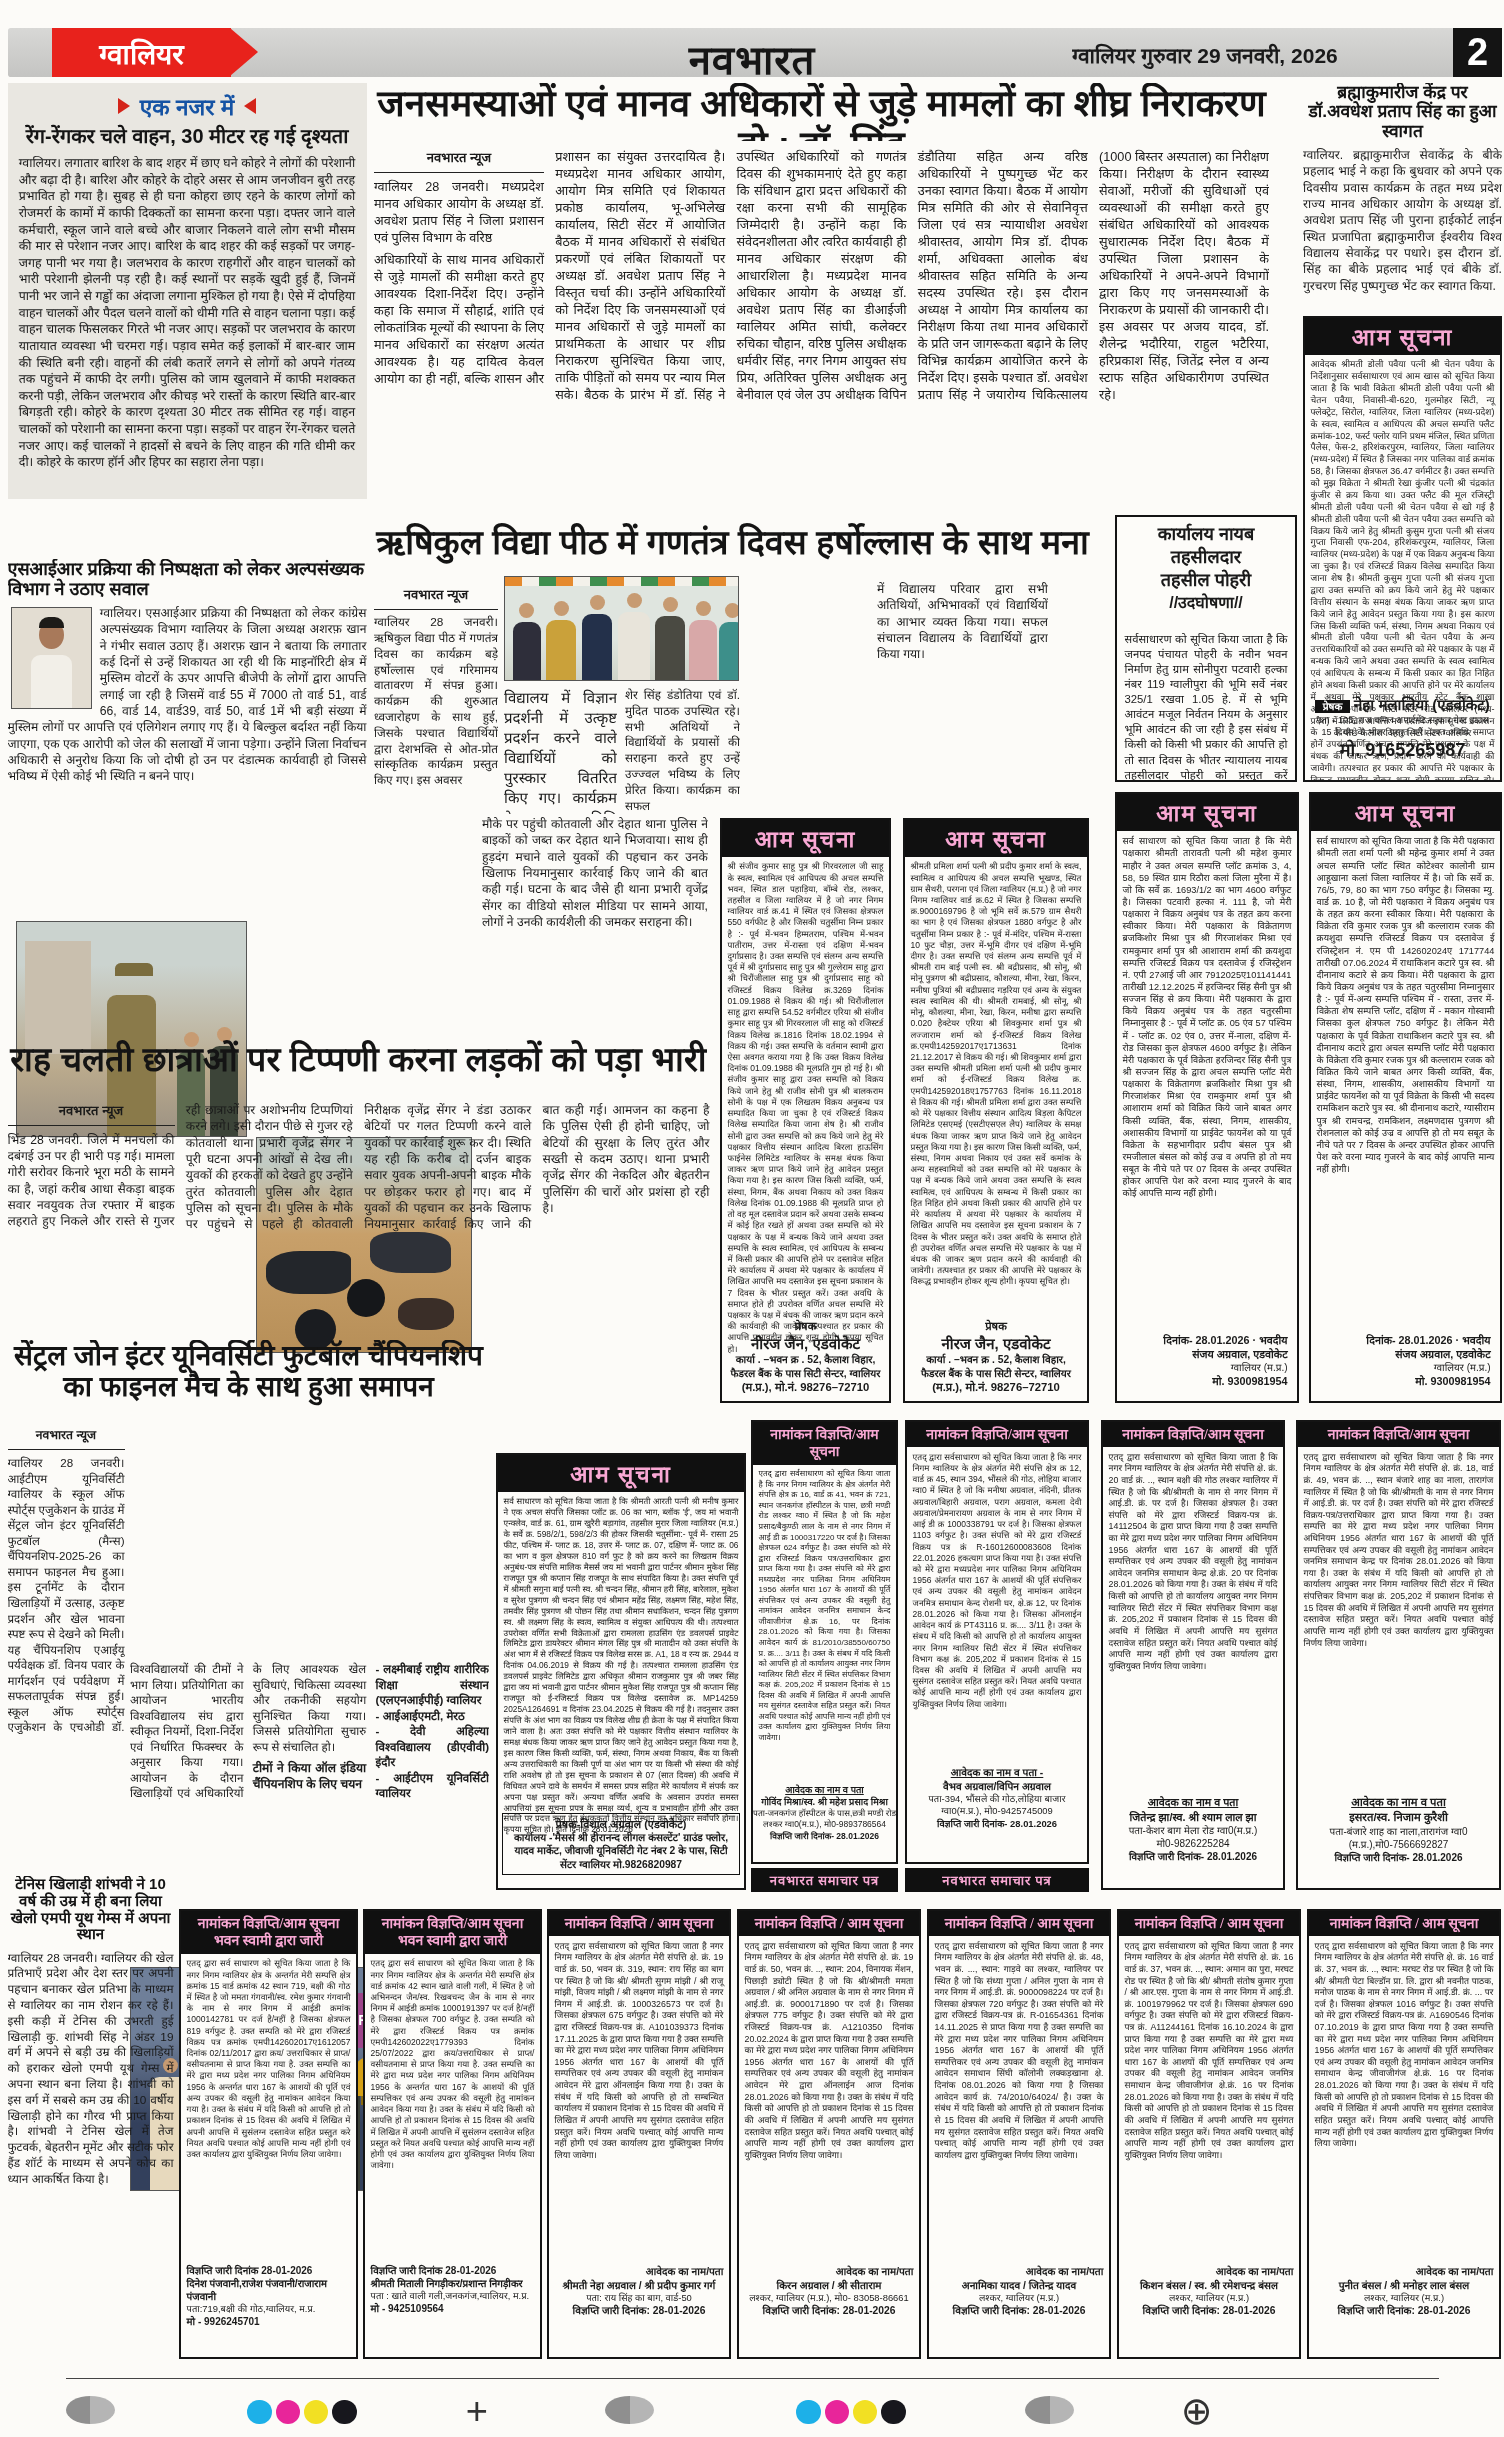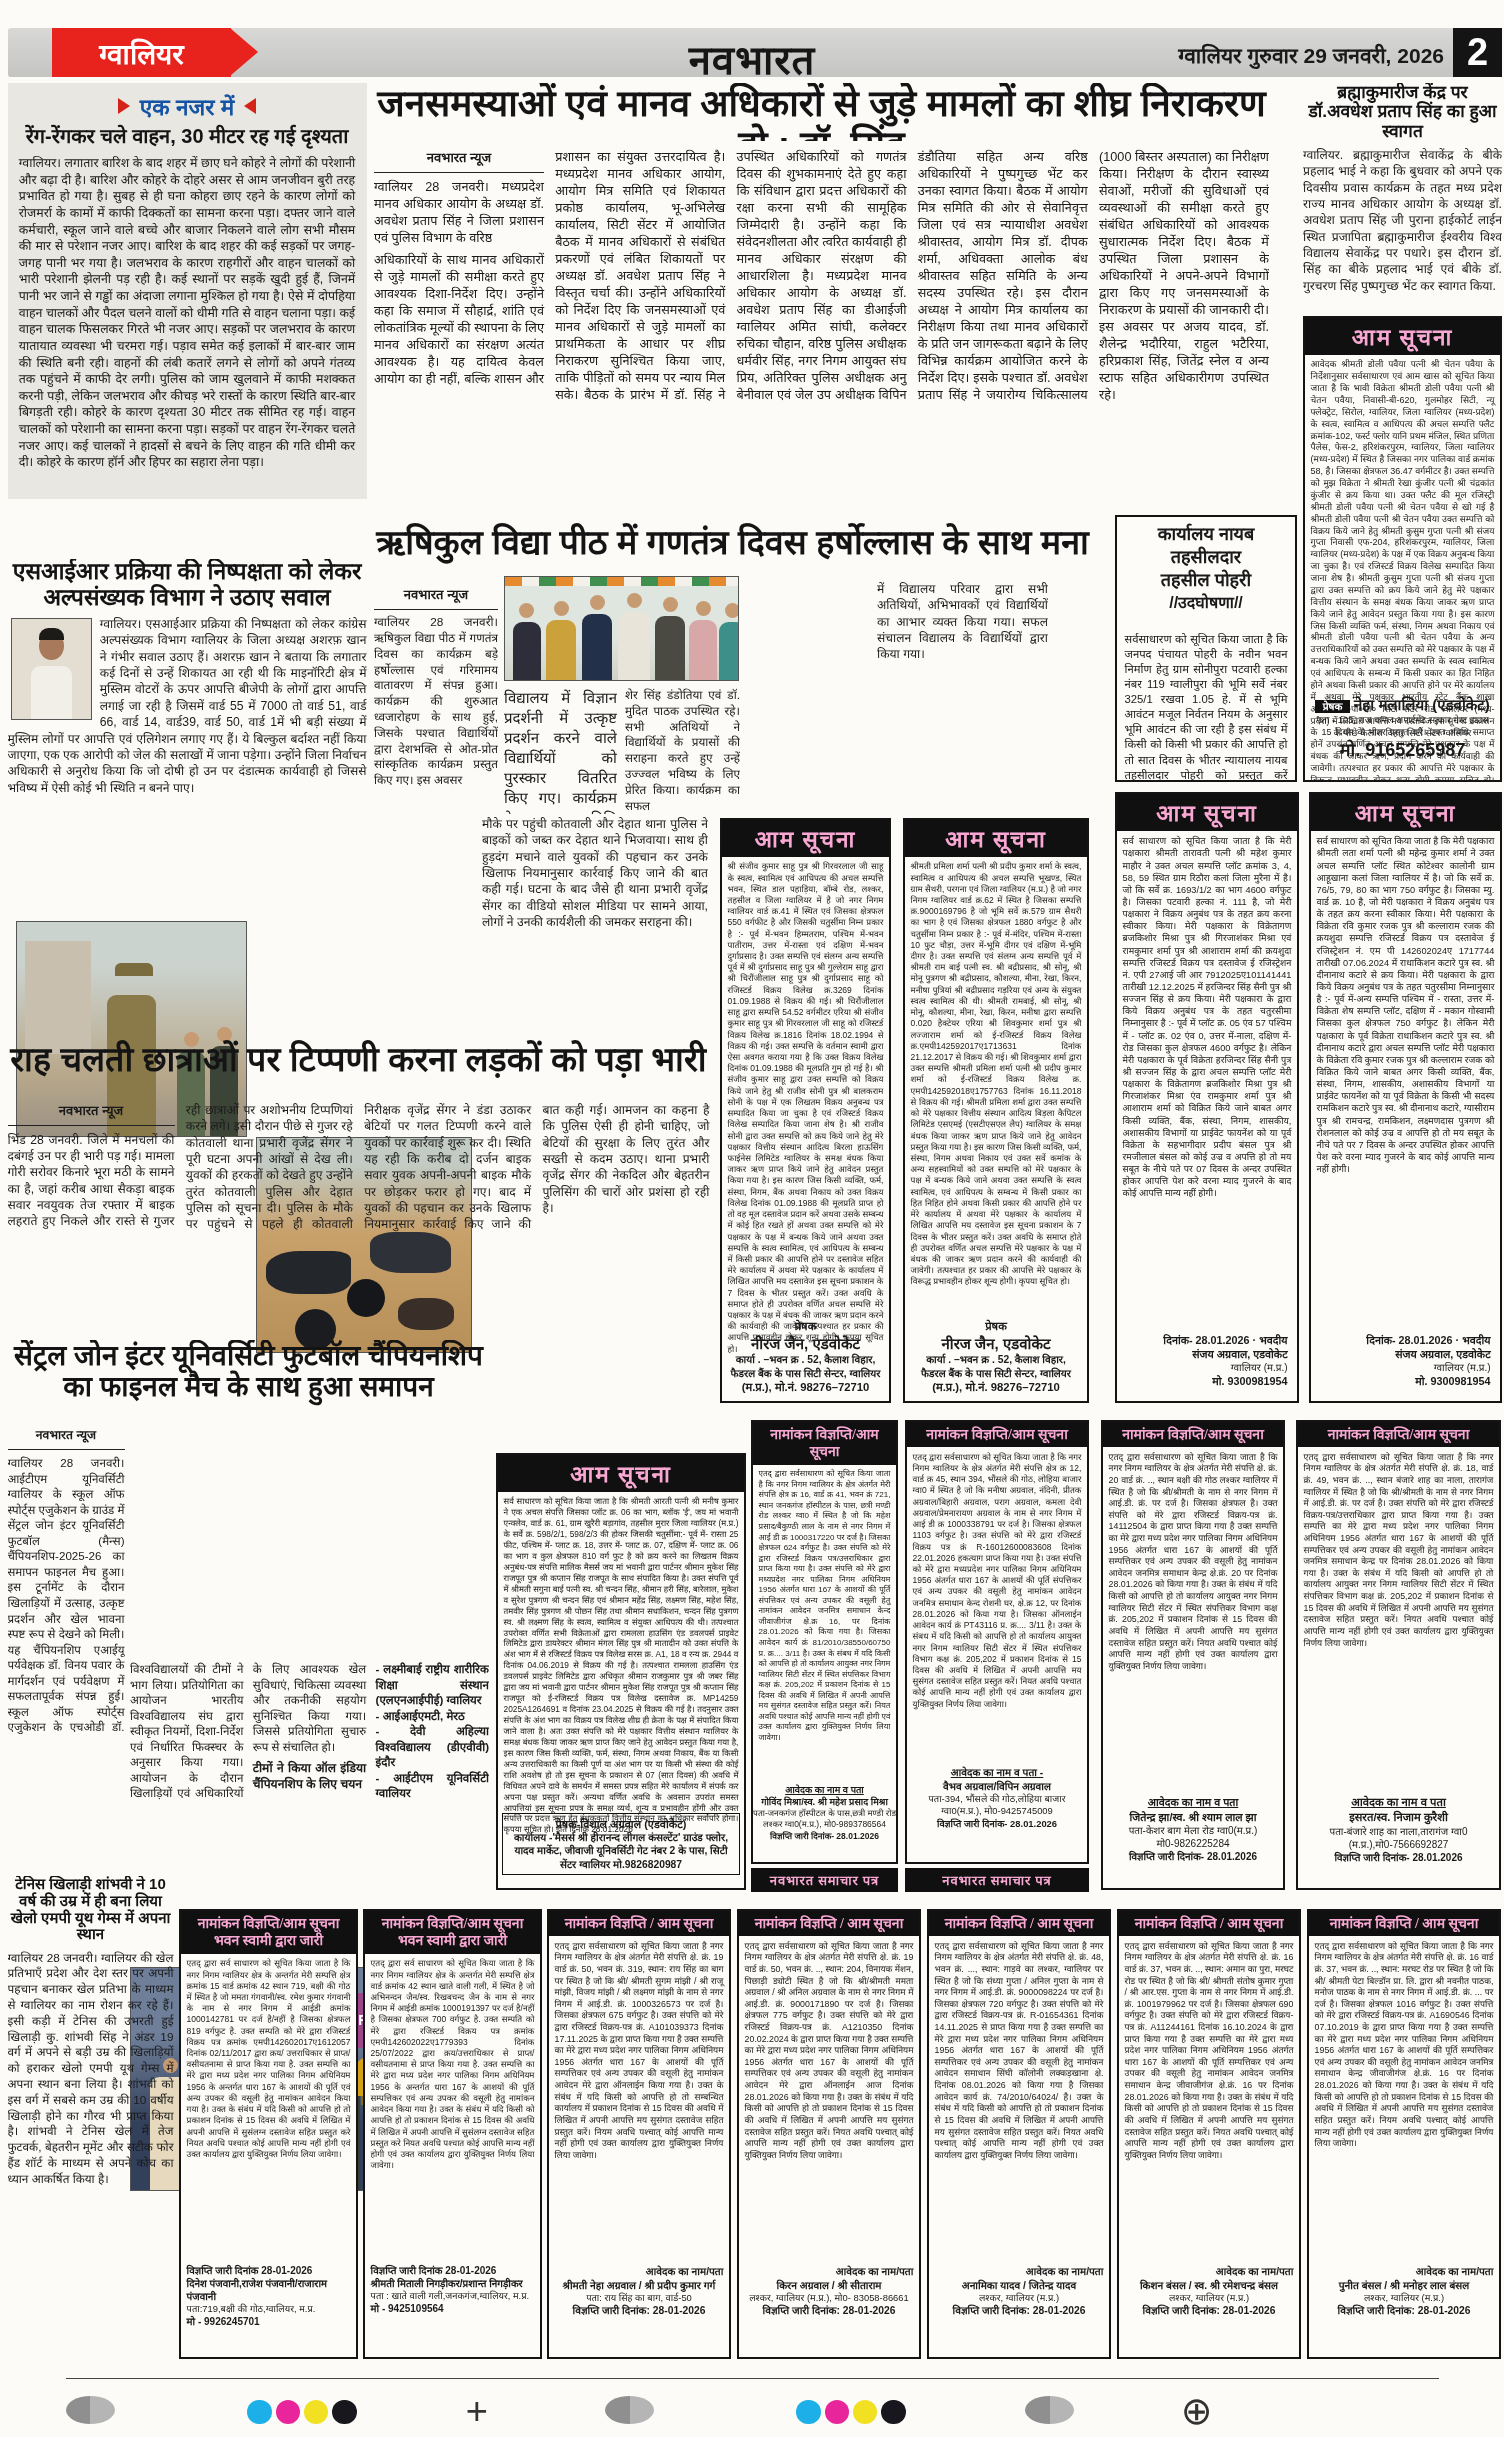--- a/index.html
+++ b/index.html
@@ -3,21 +3,21 @@
 <meta charset="utf-8">
 <style>
   html,body{margin:0;padding:0;background:#e9e7e2;}
   #page{position:relative;width:1505px;height:2438px;background:#fcfbf8;font-family:"Liberation Sans","DejaVu Sans",sans-serif;color:#1a1a1a;overflow:hidden;margin:0 auto;}
   .abs{position:absolute;box-sizing:border-box;overflow:hidden;}
   
   .mast{background:linear-gradient(#d8d8d6,#c4c4c2);border-radius:2.8px;}
   .edbox{background:#e8221c;color:#fff;font-weight:bold;font-size:28px;display:flex;align-items:center;justify-content:center;}
   .edarrow{width:0;height:0;border-top:24.5px solid transparent;border-bottom:24.5px solid transparent;border-left:28px solid #e8221c;}
   .masttitle{font-size:40px;font-weight:bold;color:#161616;text-align:center;letter-spacing:0.9px;}
-  .mastdate{font-size:21px;font-weight:bold;text-align:right;}
+  .mastdate{font-size:21px;font-weight:bold;}
   .pagenum{background:#141414;color:#fff;font-size:38px;font-weight:bold;display:flex;align-items:center;justify-content:center;}
   
   .hl{font-weight:bold;color:#141414;line-height:1.12;}
   .body-t{font-size:12.7px;line-height:1.34;text-align:justify;}
   .byline{font-weight:bold;text-align:center;font-size:13px;border-bottom:0.9px solid #222;padding-bottom:5.6px;margin-bottom:5.6px;}
   .cols4{column-count:4;column-gap:11.3px;}
   .cols5{column-count:5;column-gap:11.3px;}
   .cols3{column-count:3;column-gap:9.4px;}
   .panel{background:#e9e7e1;}
   .kicker{color:#1553a4;font-weight:bold;font-size:22.6px;text-align:center;}
@@ -113,21 +113,21 @@
     <i class="person p-s" style="left:113px;width:32px;height:68px;background:#e8e4da;"></i>
     <i class="person p-s" style="left:150px;width:30px;height:64px;background:#4a4a42;"></i>
     <i class="person p-s" style="left:184px;width:28px;height:60px;background:#d8a8a8;"></i>
     <i class="person p-s" style="left:214px;width:26px;height:58px;background:#3d8f8a;"></i>
   </div>
   <div class="abs body-t" style="left:504px;top:688px;width:113px;height:126px;font-size:15px;">विद्यालय में विज्ञान प्रदर्शनी में उत्कृष्ट प्रदर्शन करने वाले विद्यार्थियों को पुरस्कार वितरित किए गए। कार्यक्रम के मुख्य अतिथि जिला मुख्य अधिवक्ता मयंक पाठक रहे। विशिष्ट अतिथि के रूप में गिरिराज शर्मा,</div>
   <div class="abs body-t" style="left:625px;top:688px;width:115px;height:126px;font-size:11.8px;">शेर सिंह डंडोतिया एवं डॉ. मुदित पाठक उपस्थित रहे। सभी अतिथियों ने विद्यार्थियों के प्रयासों की सराहना करते हुए उन्हें उज्ज्वल भविष्य के लिए प्रेरित किया। कार्यक्रम का सफल</div>
   <div class="abs body-t" style="left:877px;top:581px;width:171px;height:233px;font-size:12.2px;">में विद्यालय परिवार द्वारा सभी अतिथियों, अभिभावकों एवं विद्यार्थियों का आभार व्यक्त किया गया। सफल संचालन विद्यालय के विद्यार्थियों द्वारा किया गया।</div>
 
   <div class="abs" style="left:7.5px;top:559px;width:359px;height:254px;">
-    <div class="hl" style="font-size:23px;text-align:center;margin-bottom:5.6px;">एसआईआर प्रक्रिया की निष्पक्षता को लेकर अल्पसंख्यक विभाग ने उठाए सवाल</div>
+    <div class="hl" style="font-size:18px;margin-bottom:5.6px;">एसआईआर प्रक्रिया की निष्पक्षता को लेकर अल्पसंख्यक विभाग ने उठाए सवाल</div>
     <div class="photo" style="float:left;width:79px;height:100px;margin:1.9px 7.5px 3.8px 3.8px;background:#e3ddd2;">
       <i class="person" style="left:19px;width:41px;height:53px;background:#f2efe8;"></i>
       <span style="position:absolute;left:27px;top:13px;width:24.5px;height:28px;border-radius:50%;background:#a8795a;"></span>
       <span style="position:absolute;left:27px;top:9.4px;width:24.5px;height:11.3px;border-radius:9.4px 9.4px 0 0;background:#1d1b18;"></span>
     </div>
     <div class="body-t" style="font-size:12.2px;">ग्वालियर। एसआईआर प्रक्रिया की निष्पक्षता को लेकर कांग्रेस अल्पसंख्यक विभाग ग्वालियर के जिला अध्यक्ष अशरफ़ खान ने गंभीर सवाल उठाए हैं। अशरफ़ खान ने बताया कि लगातार कई दिनों से उन्हें शिकायत आ रही थी कि माइनॉरिटी क्षेत्र में मुस्लिम वोटरों के ऊपर आपत्ति बीजेपी के लोगों द्वारा आपत्ति लगाई जा रही है जिसमें वार्ड 55 में 7000 तो वार्ड 51, वार्ड 66, वार्ड 14, वार्ड39, वार्ड 50, वार्ड 1में भी बड़ी संख्या में मुस्लिम लोगों पर आपत्ति एवं एलिगेशन लगाए गए हैं। ये बिल्कुल बर्दाश्त नहीं किया जाएगा, एक एक आरोपी को जेल की सलाखों में जाना पड़ेगा। उन्होंने जिला निर्वाचन अधिकारी से अनुरोध किया कि जो दोषी हो उन पर दंडात्मक कार्यवाही हो जिससे भविष्य में ऐसी कोई भी स्थिति न बनने पाए।</div>
   </div>
 
   <div class="abs photo" style="left:16px;top:816px;width:231px;height:216px;background:linear-gradient(#cbd3cf 20%,#b9a98c 70%,#9b9183);">
     <span style="position:absolute;left:7.5px;top:19px;width:66px;height:113px;background:#c9bfae;"></span>

